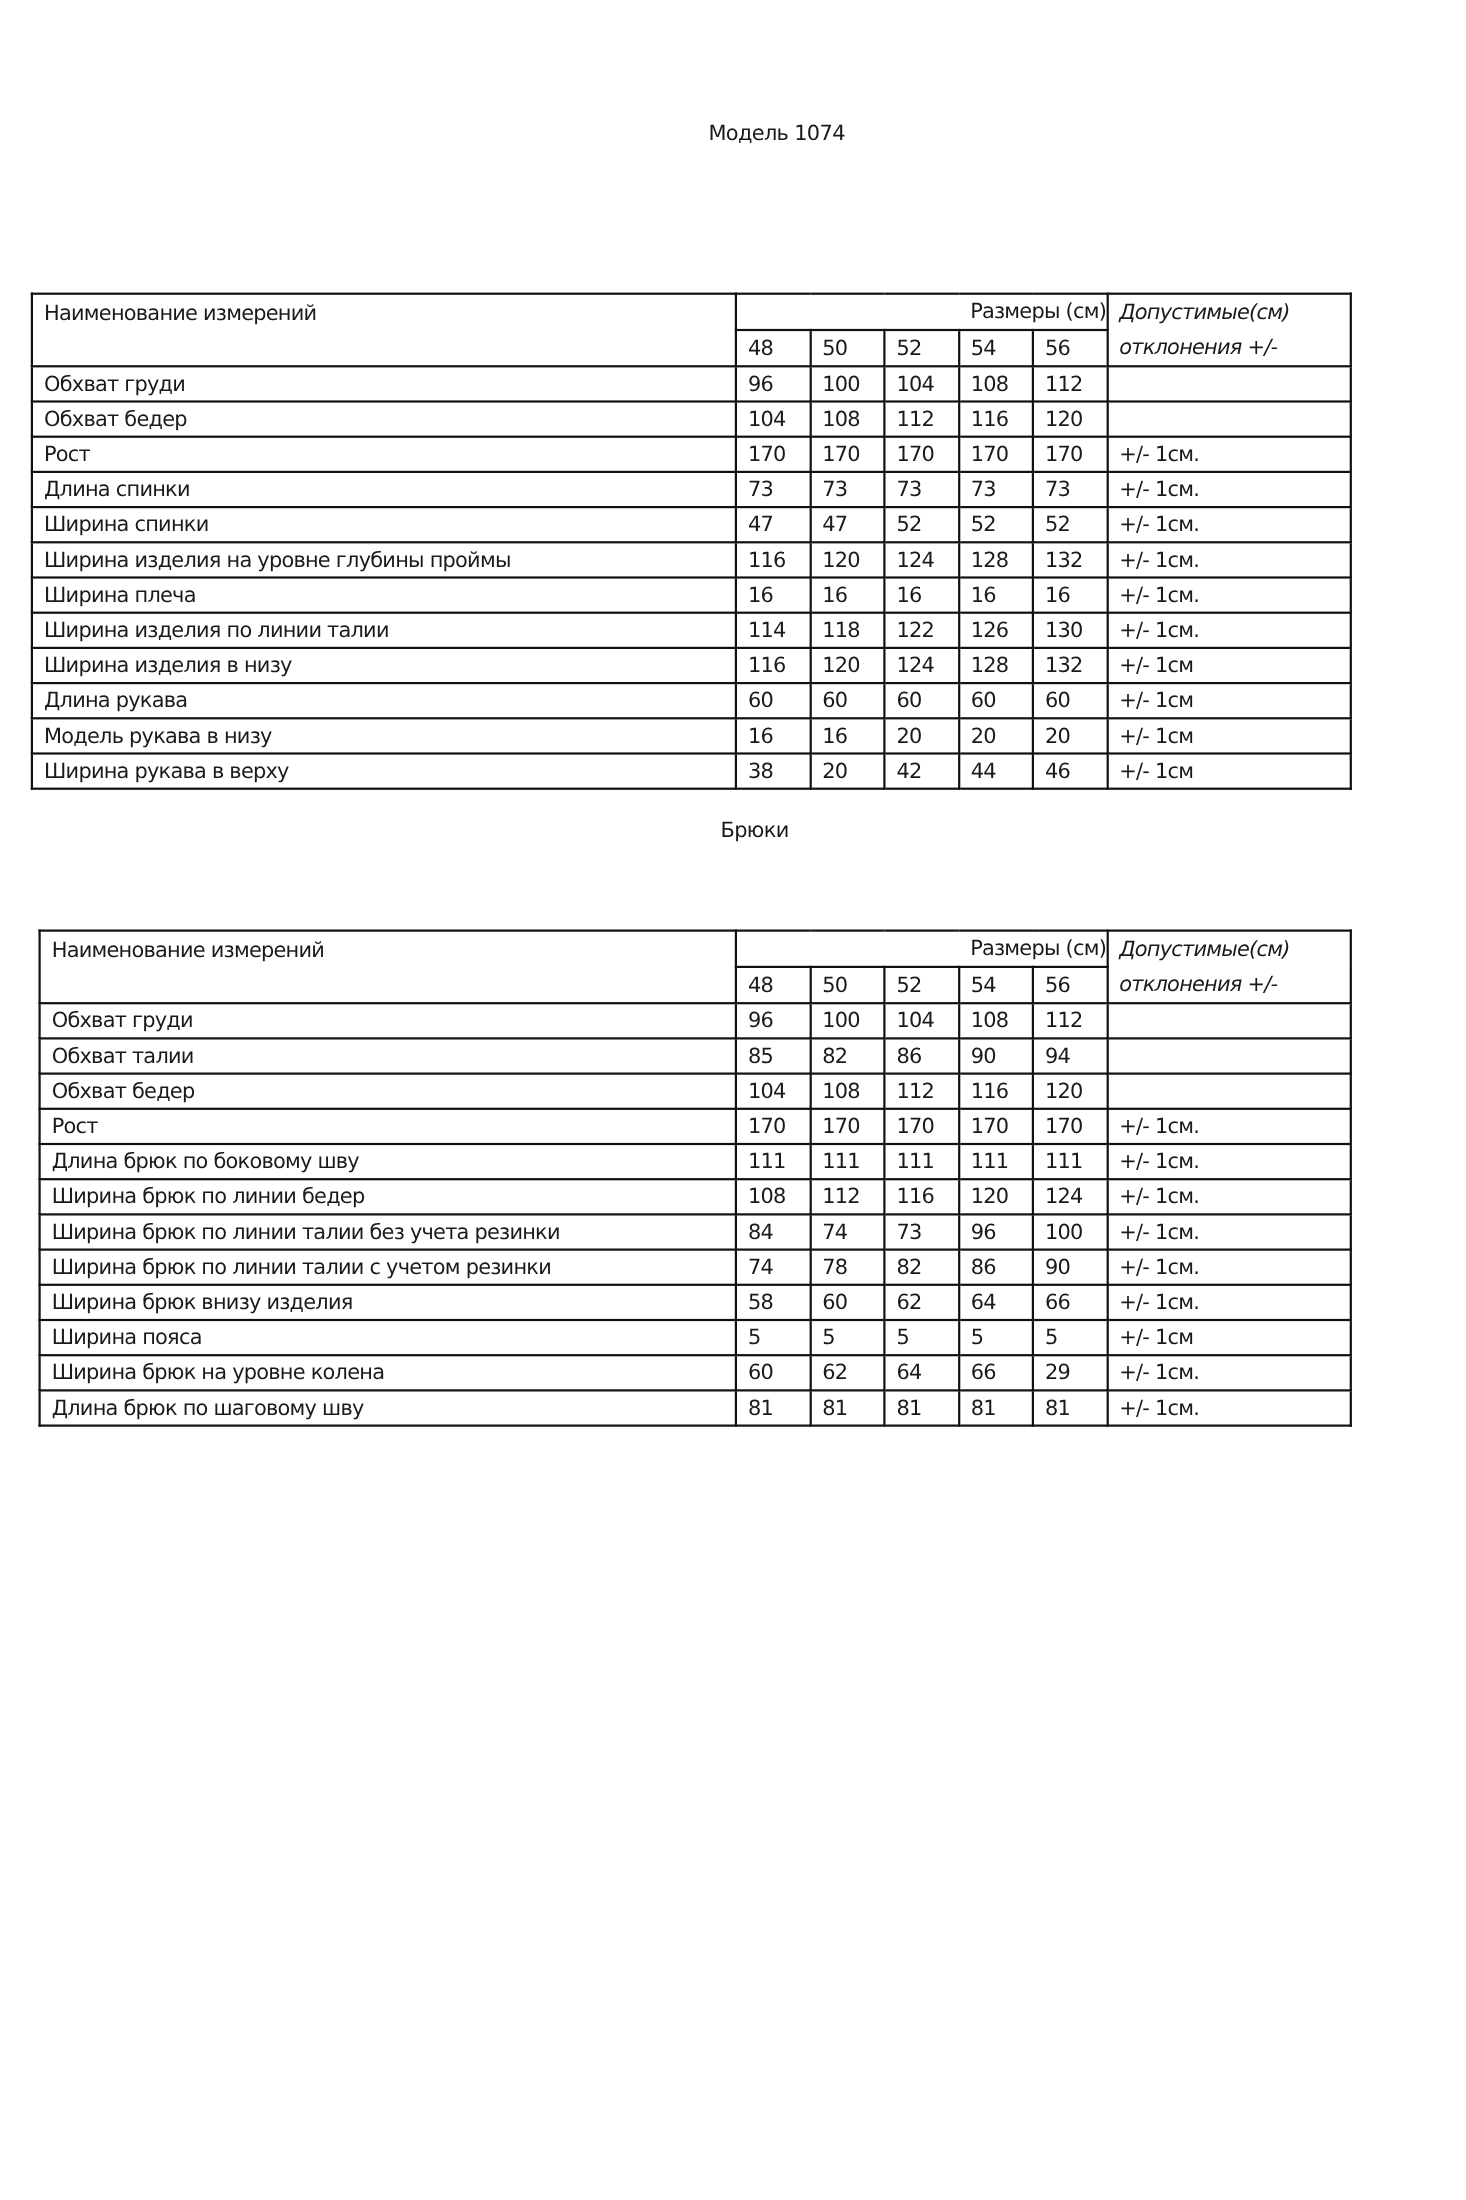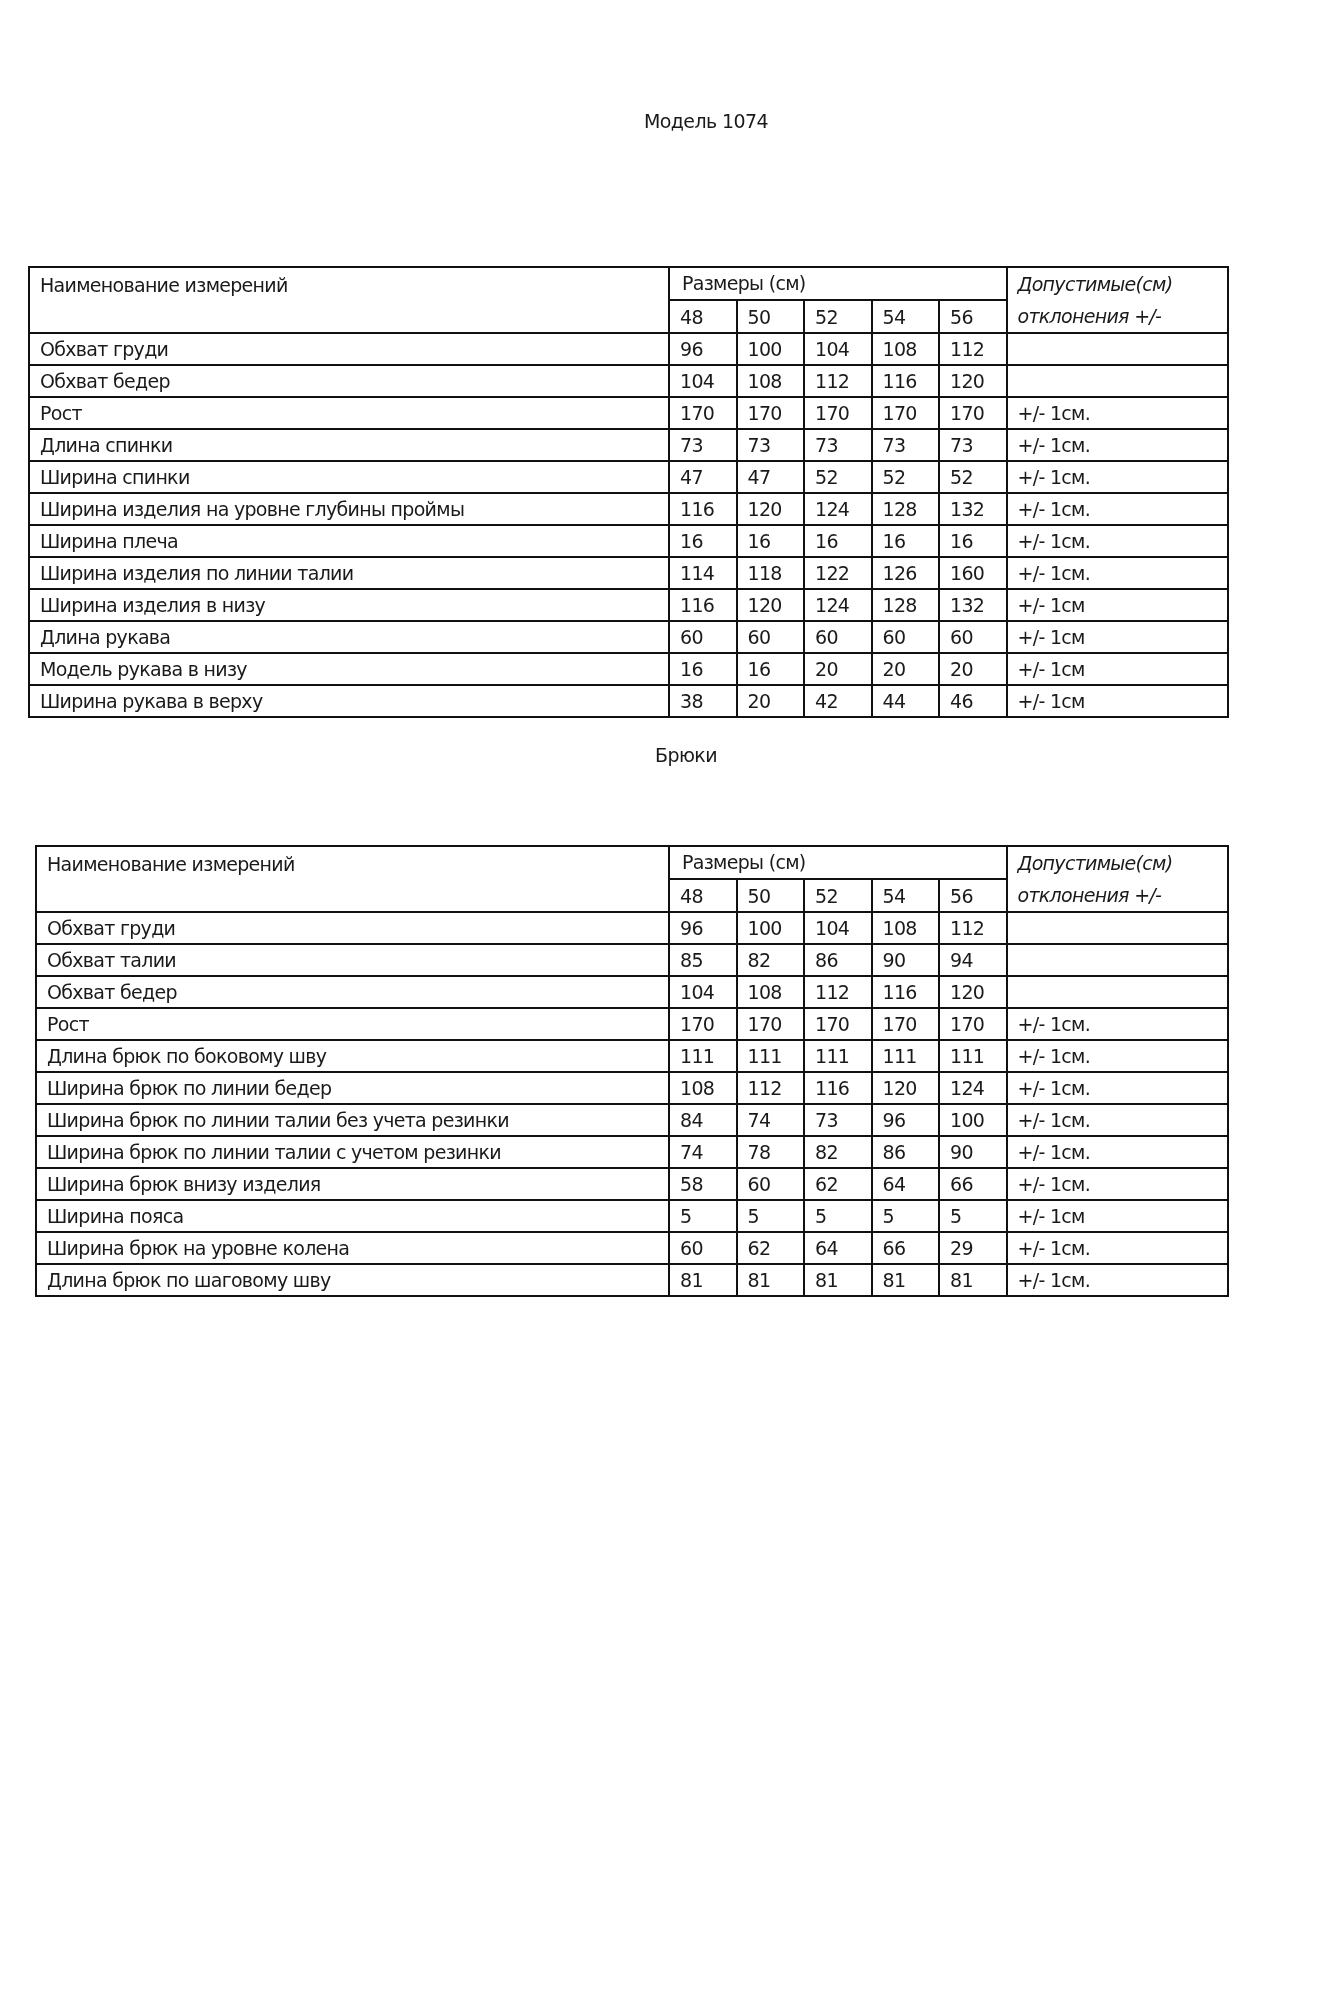--- a/index.html
+++ b/index.html
@@ -18,21 +18,21 @@
     }
     table.spec {
       position: absolute; border-collapse: collapse; table-layout: fixed;
       font-size: 19px; letter-spacing: -0.7px;
     }
     table.spec td {
       border: 2px solid #111; padding: 0 0 0 10px; height: 30px;
       line-height: 30px; vertical-align: bottom; white-space: nowrap; overflow: hidden;
     }
     table.spec td.num { padding-left: 10px; }
-    table.spec td.grp { text-align: left; padding-left: 12px; vertical-align: top; margin-top: 37px; }
+    table.spec td.grp { text-align: right; padding-left: 0; vertical-align: top; margin-top: 37px; }
     table.spec td.name-h { vertical-align: top; line-height: 34px; margin-top: 16px; }
     table.spec td.tol-h { vertical-align: top; line-height: 32px; white-space: normal; padding-top: 0; font-style: italic; }
     #t1 { left: 28px; top: 266px; width: 1199px; }
     #t2 { left: 35px; top: 845px; width: 1192px; }
     col.c-name1 { width: 640px; }
     col.c-name2 { width: 633px; }
     col.c-size { width: 67.5px; }
     col.c-tol { width: 221px; }
   </style>
 </head>
@@ -130,21 +130,21 @@
         <td class="num">16</td>
         <td class="num">16</td>
         <td>+/- 1см.</td>
       </tr>
       <tr>
         <td>Ширина изделия по линии талии</td>
         <td class="num">114</td>
         <td class="num">118</td>
         <td class="num">122</td>
         <td class="num">126</td>
-        <td class="num">160</td>
+        <td class="num">130</td>
         <td>+/- 1см.</td>
       </tr>
       <tr>
         <td>Ширина изделия в низу</td>
         <td class="num">116</td>
         <td class="num">120</td>
         <td class="num">124</td>
         <td class="num">128</td>
         <td class="num">132</td>
         <td>+/- 1см</td>

